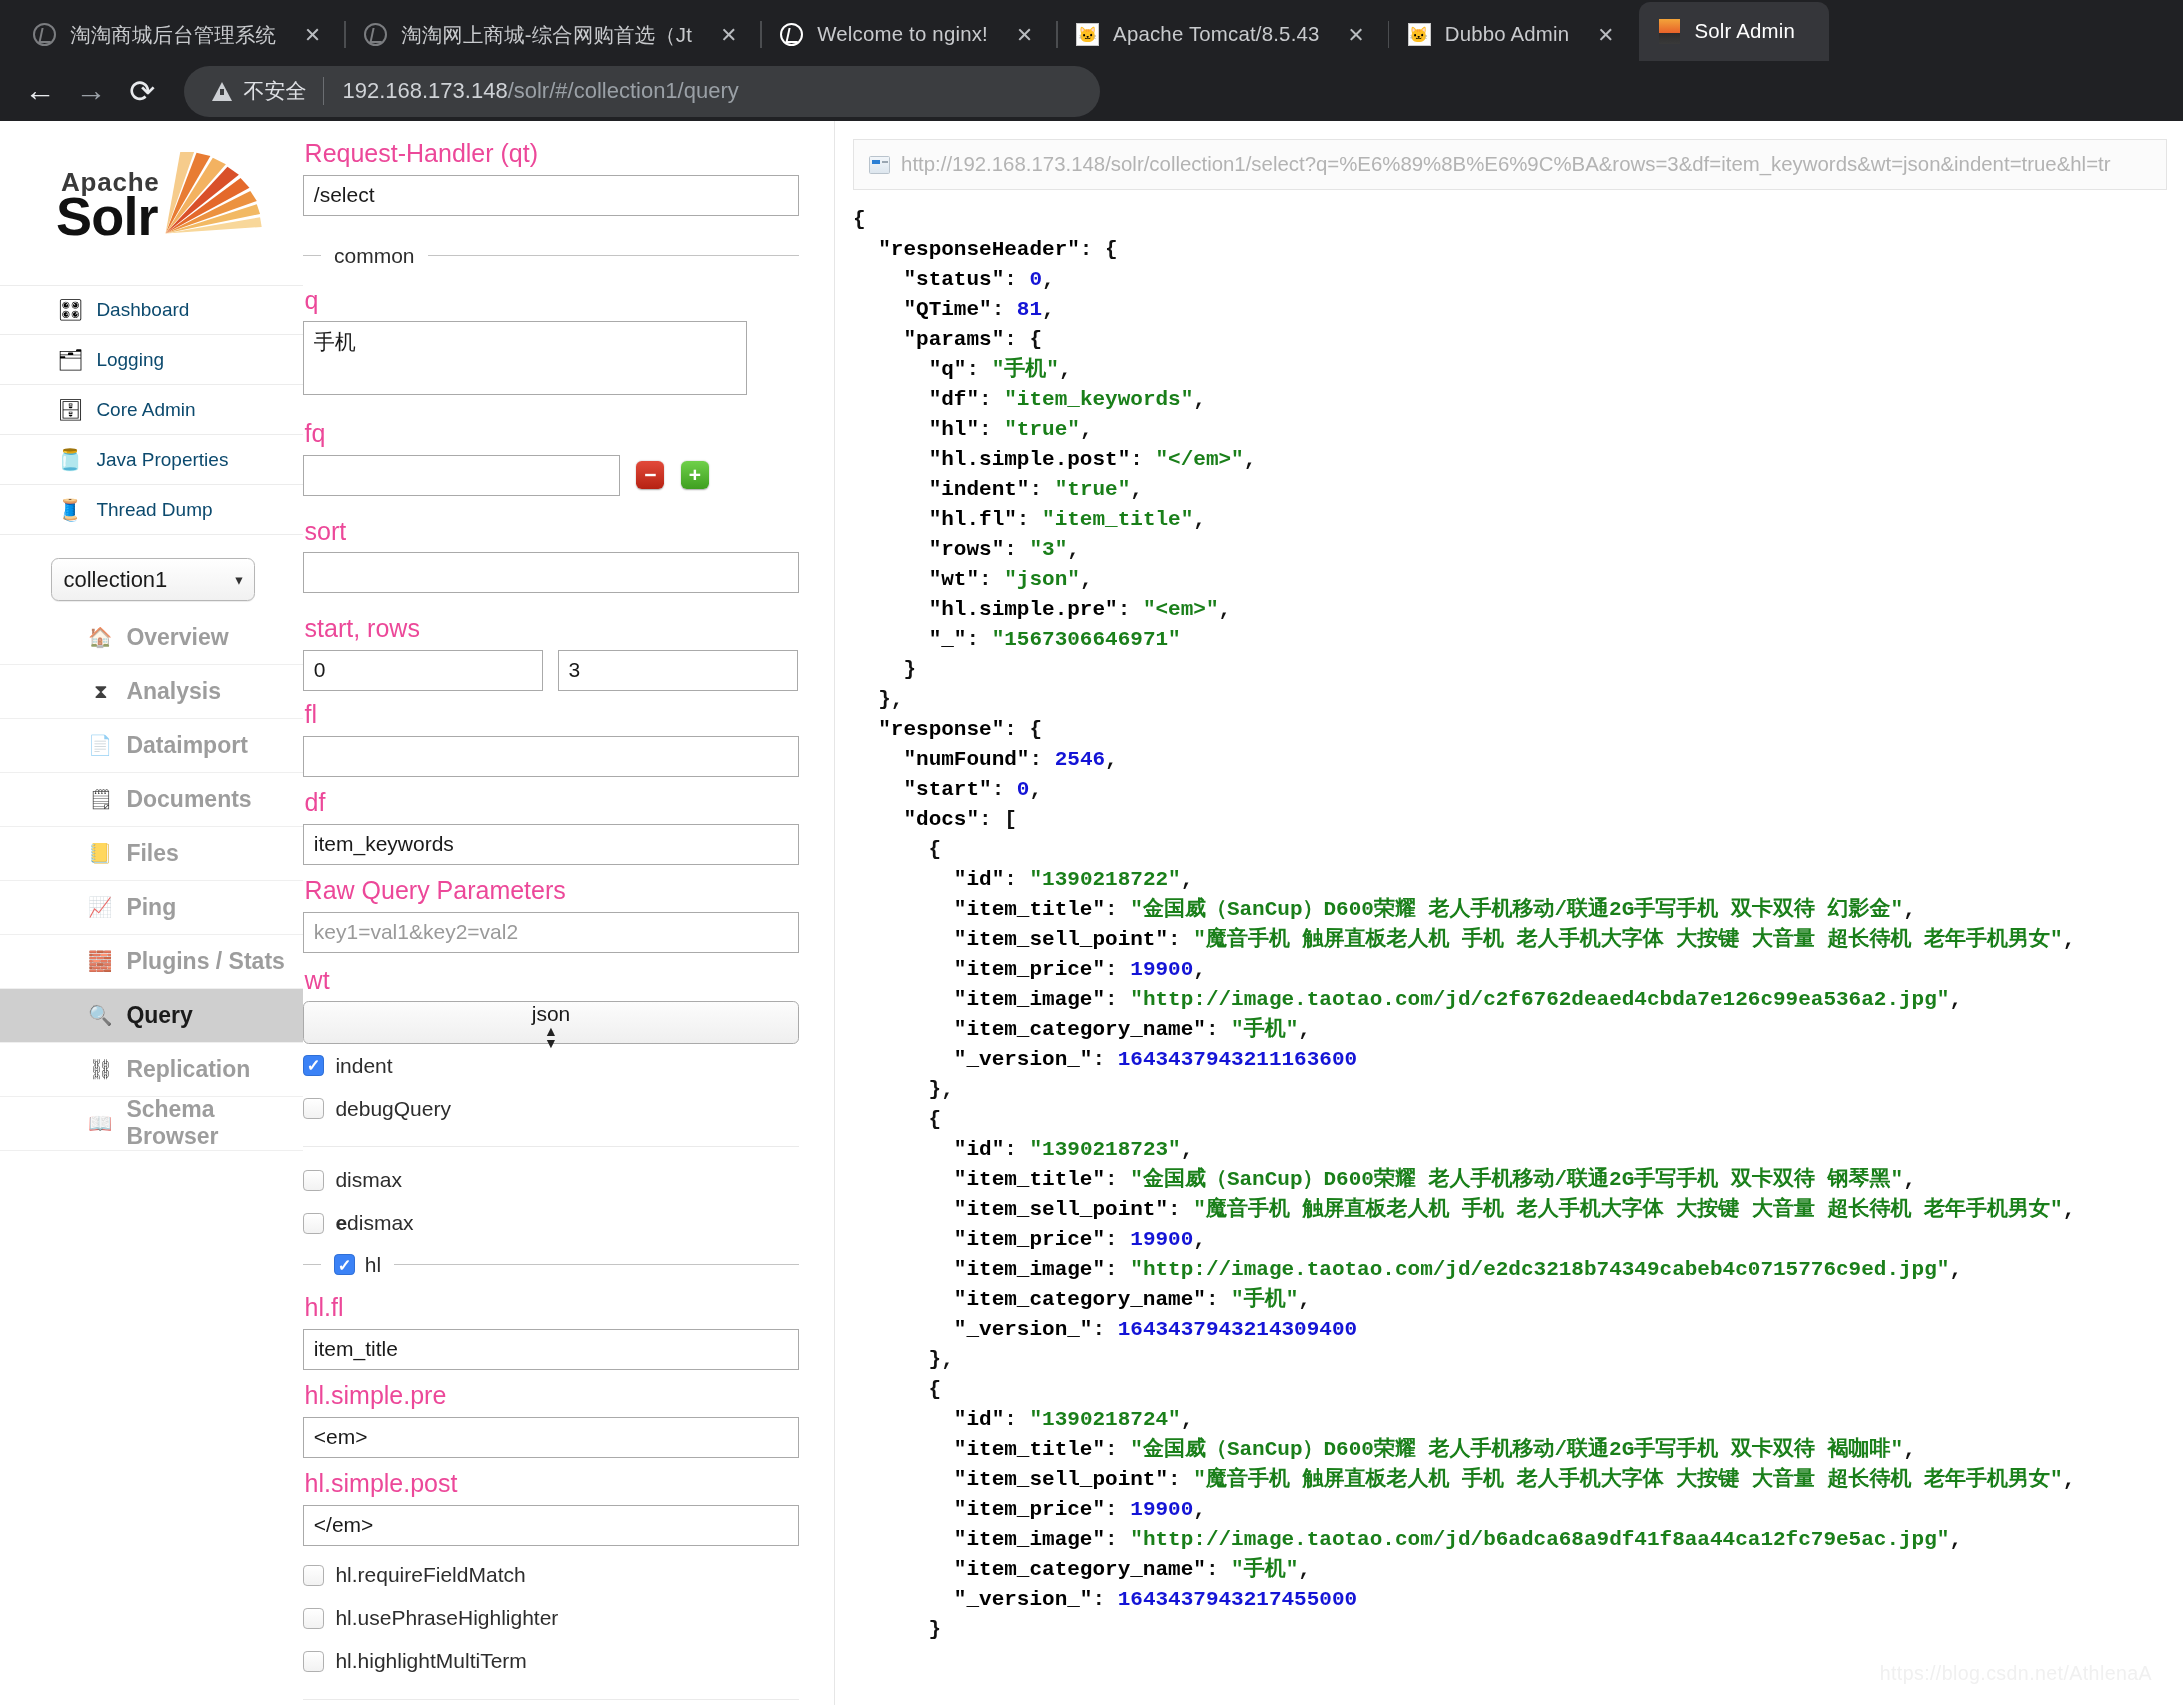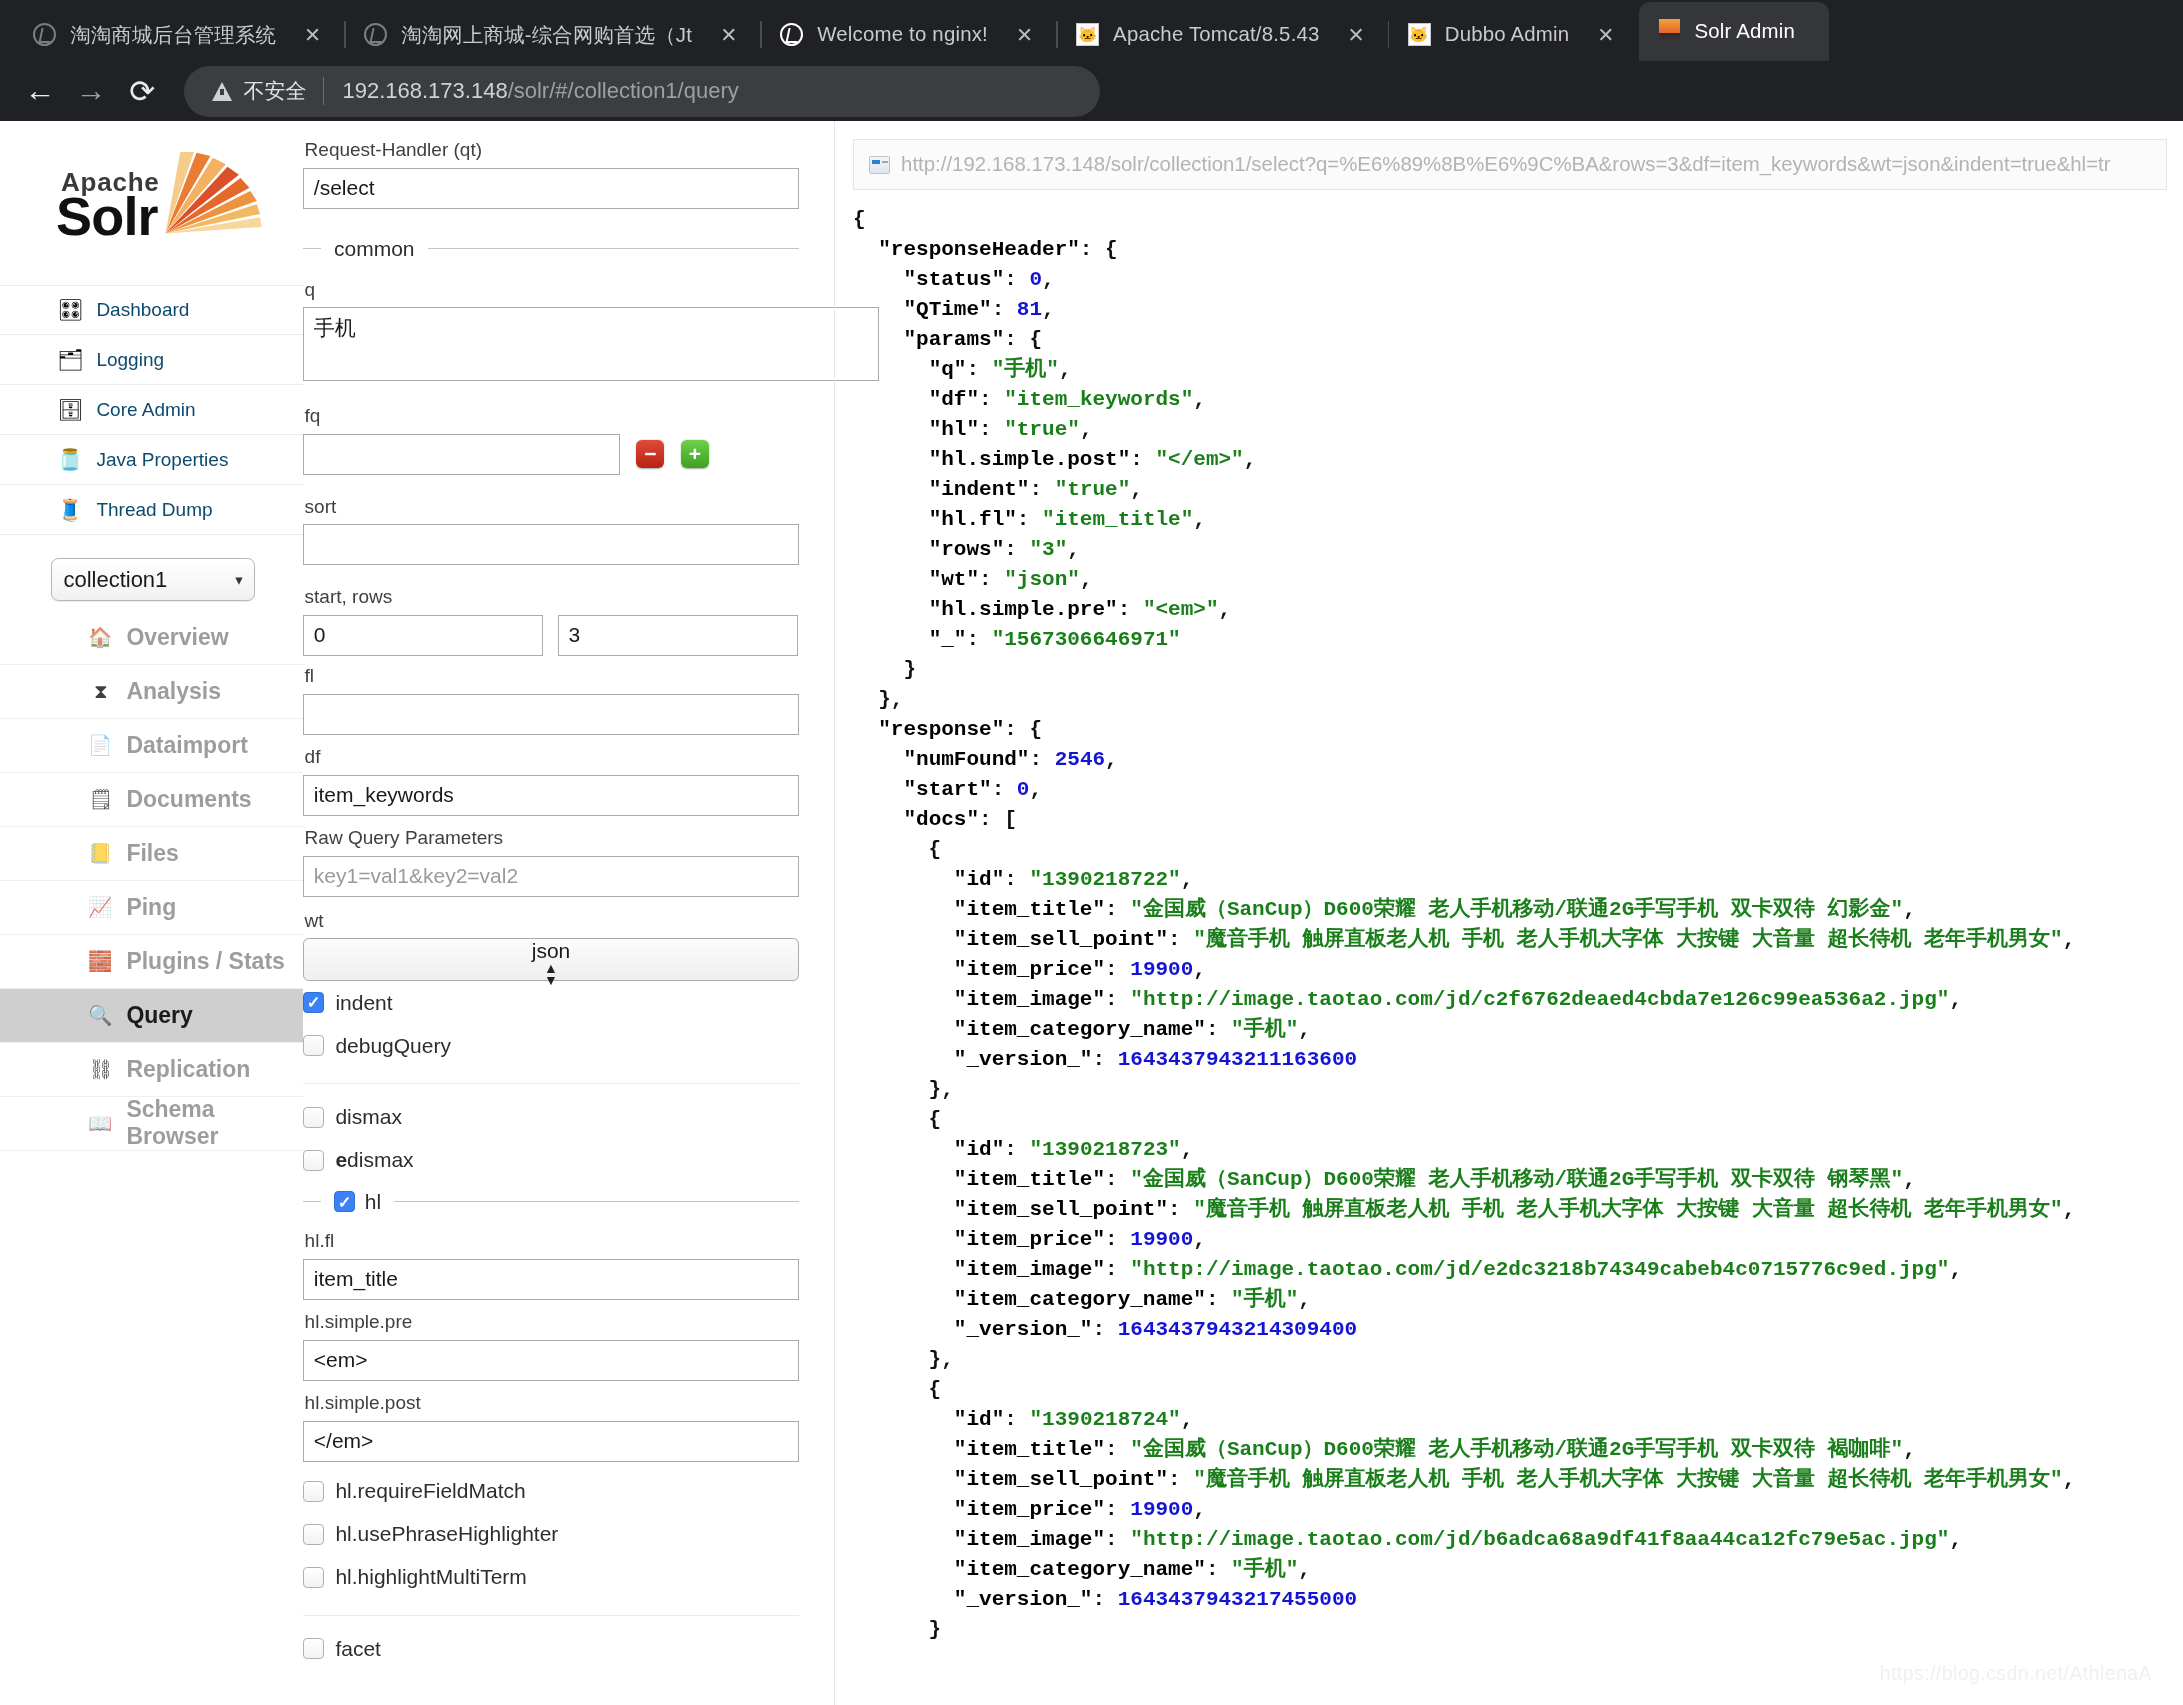--- a/index.html
+++ b/index.html
@@ -107,28 +107,28 @@
   .sub-item .ico { width:28px; flex:0 0 28px; height:28px; margin-right:11.4px; display:flex; align-items:center; justify-content:center; font-size:19.6px; opacity:.75; }
   .sub-item .lbl { font-size:23px; color:#9d9d9d;font-weight:bold; }
   .sub-item.selected { background:#cfcfcf; }
   .sub-item.selected .lbl { color:#1b1b1b; }
 
   
   #form-col {
     width:532px; flex:0 0 532px; padding:18px 36px 0 0; position:relative;
   }
   #form-col::after { content:""; position:absolute; right:0; top:0; bottom:0; width:0.8px; background:#e6e6e6; }
-  .fld-label { font-size:19px; color:#404040; margin:0 0 6.5px 1.6px; }
+  .fld-label { font-size:25px; color:#ec4899; margin:0 0 6.5px 1.6px; }
   .txt {
     width:496px; height:41px; border:0.8px solid #aaa; background:#fff;
     font-size:21px; color:#1a1a1a; padding:0 9.8px; font-family:"Liberation Sans", sans-serif;
   }
   .txt::placeholder { color:#9a9a9a; }
   .ta {
-    width:576px; height:74px; border:0.8px solid #aaa; background:#fff;
+    width:444px; height:74px; border:0.8px solid #aaa; background:#fff;
     font-size:21px; color:#1a1a1a; padding:6.5px 9.8px; resize:none;
     font-family:"Liberation Sans", sans-serif; line-height:1.25;
   }
   .fieldset-line { display:flex; align-items:center; margin:28px 0 18px 0; }
   .fieldset-line .dash { width:18px; height:0.8px; background:#c4c4c4; }
   .fieldset-line .ftitle { font-size:21px; color:#2d2d2d; margin:0 13px; white-space:nowrap; }
   .fieldset-line .rule { flex:1; height:0.8px; background:#c4c4c4; }
   .row-gap { height:21px; }
   .fq-row { display:flex; align-items:center; }
   .fq-row .txt { width:317px; }

